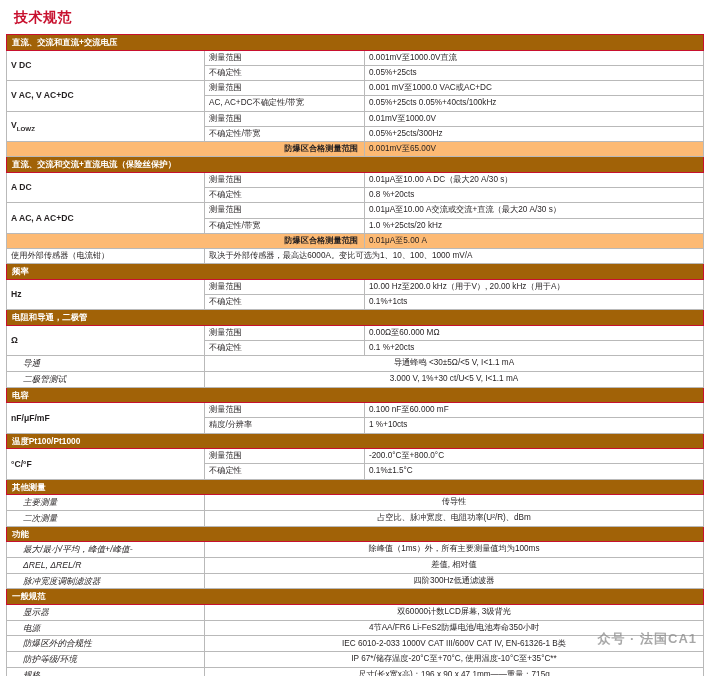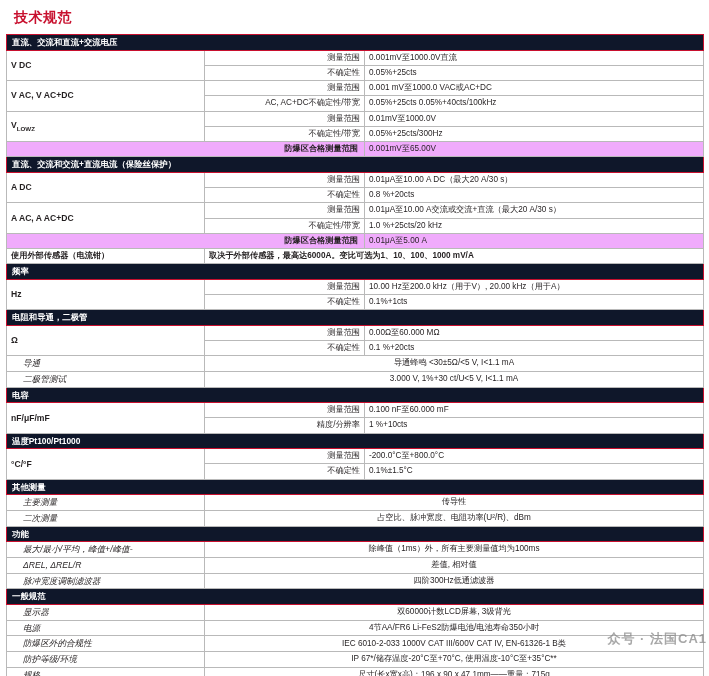--- a/index.html
+++ b/index.html
@@ -32,53 +32,53 @@
     padding: 2px 4px;
     vertical-align: middle;
     line-height: 1.25;
   }
   
   col.c1 { width: 198px; }
   col.c2 { width: 160px; }
   col.c3 { width: 339px; }
 
   tr.section td {
-    background: #0f172a;
+    background: #a16207;
     color: #ffffff;
     font-weight: bold;
     border: 0.6px solid #c8102e;
     padding: 2px 4px 2px 5px;
     font-size: 8.4px;
     margin-top: 28px;
   }
   td.rowlabel {
     font-weight: bold;
     padding-left: 16px;
     font-size: 8.6px;
   }
   td.rowlabel.sub {
     font-weight: normal;
     padding-left: 16px;
     font-style: italic;
   }
-  td.param { padding-left: 6px; text-align: right; }
+  td.param { padding-left: 6px; }
   td.value { padding-left: 6px; }
   tr.exrange td {
-    background: #f0abfc;
+    background: #fdba74;
   }
   tr.exrange td.lbl {
     font-weight: bold;
     text-align: right;
     padding-right: 6px;
   }
-  td.boldlbl { font-weight: bold; padding-left: 6px; }
+  td.boldlbl { font-weight: normal; padding-left: 6px; }
   td.center { text-align: center; }
   .wm {
     position: absolute;
-    right: 2px;
+    right: 12px;
     bottom: 28px;
     font-size: 13px;
     color: #8a8a8a;
     font-weight: bold;
     opacity: 0.75;
     letter-spacing: 1px;
     white-space: nowrap;
   }
   sub { font-size: 0.72em; }
 </style>

